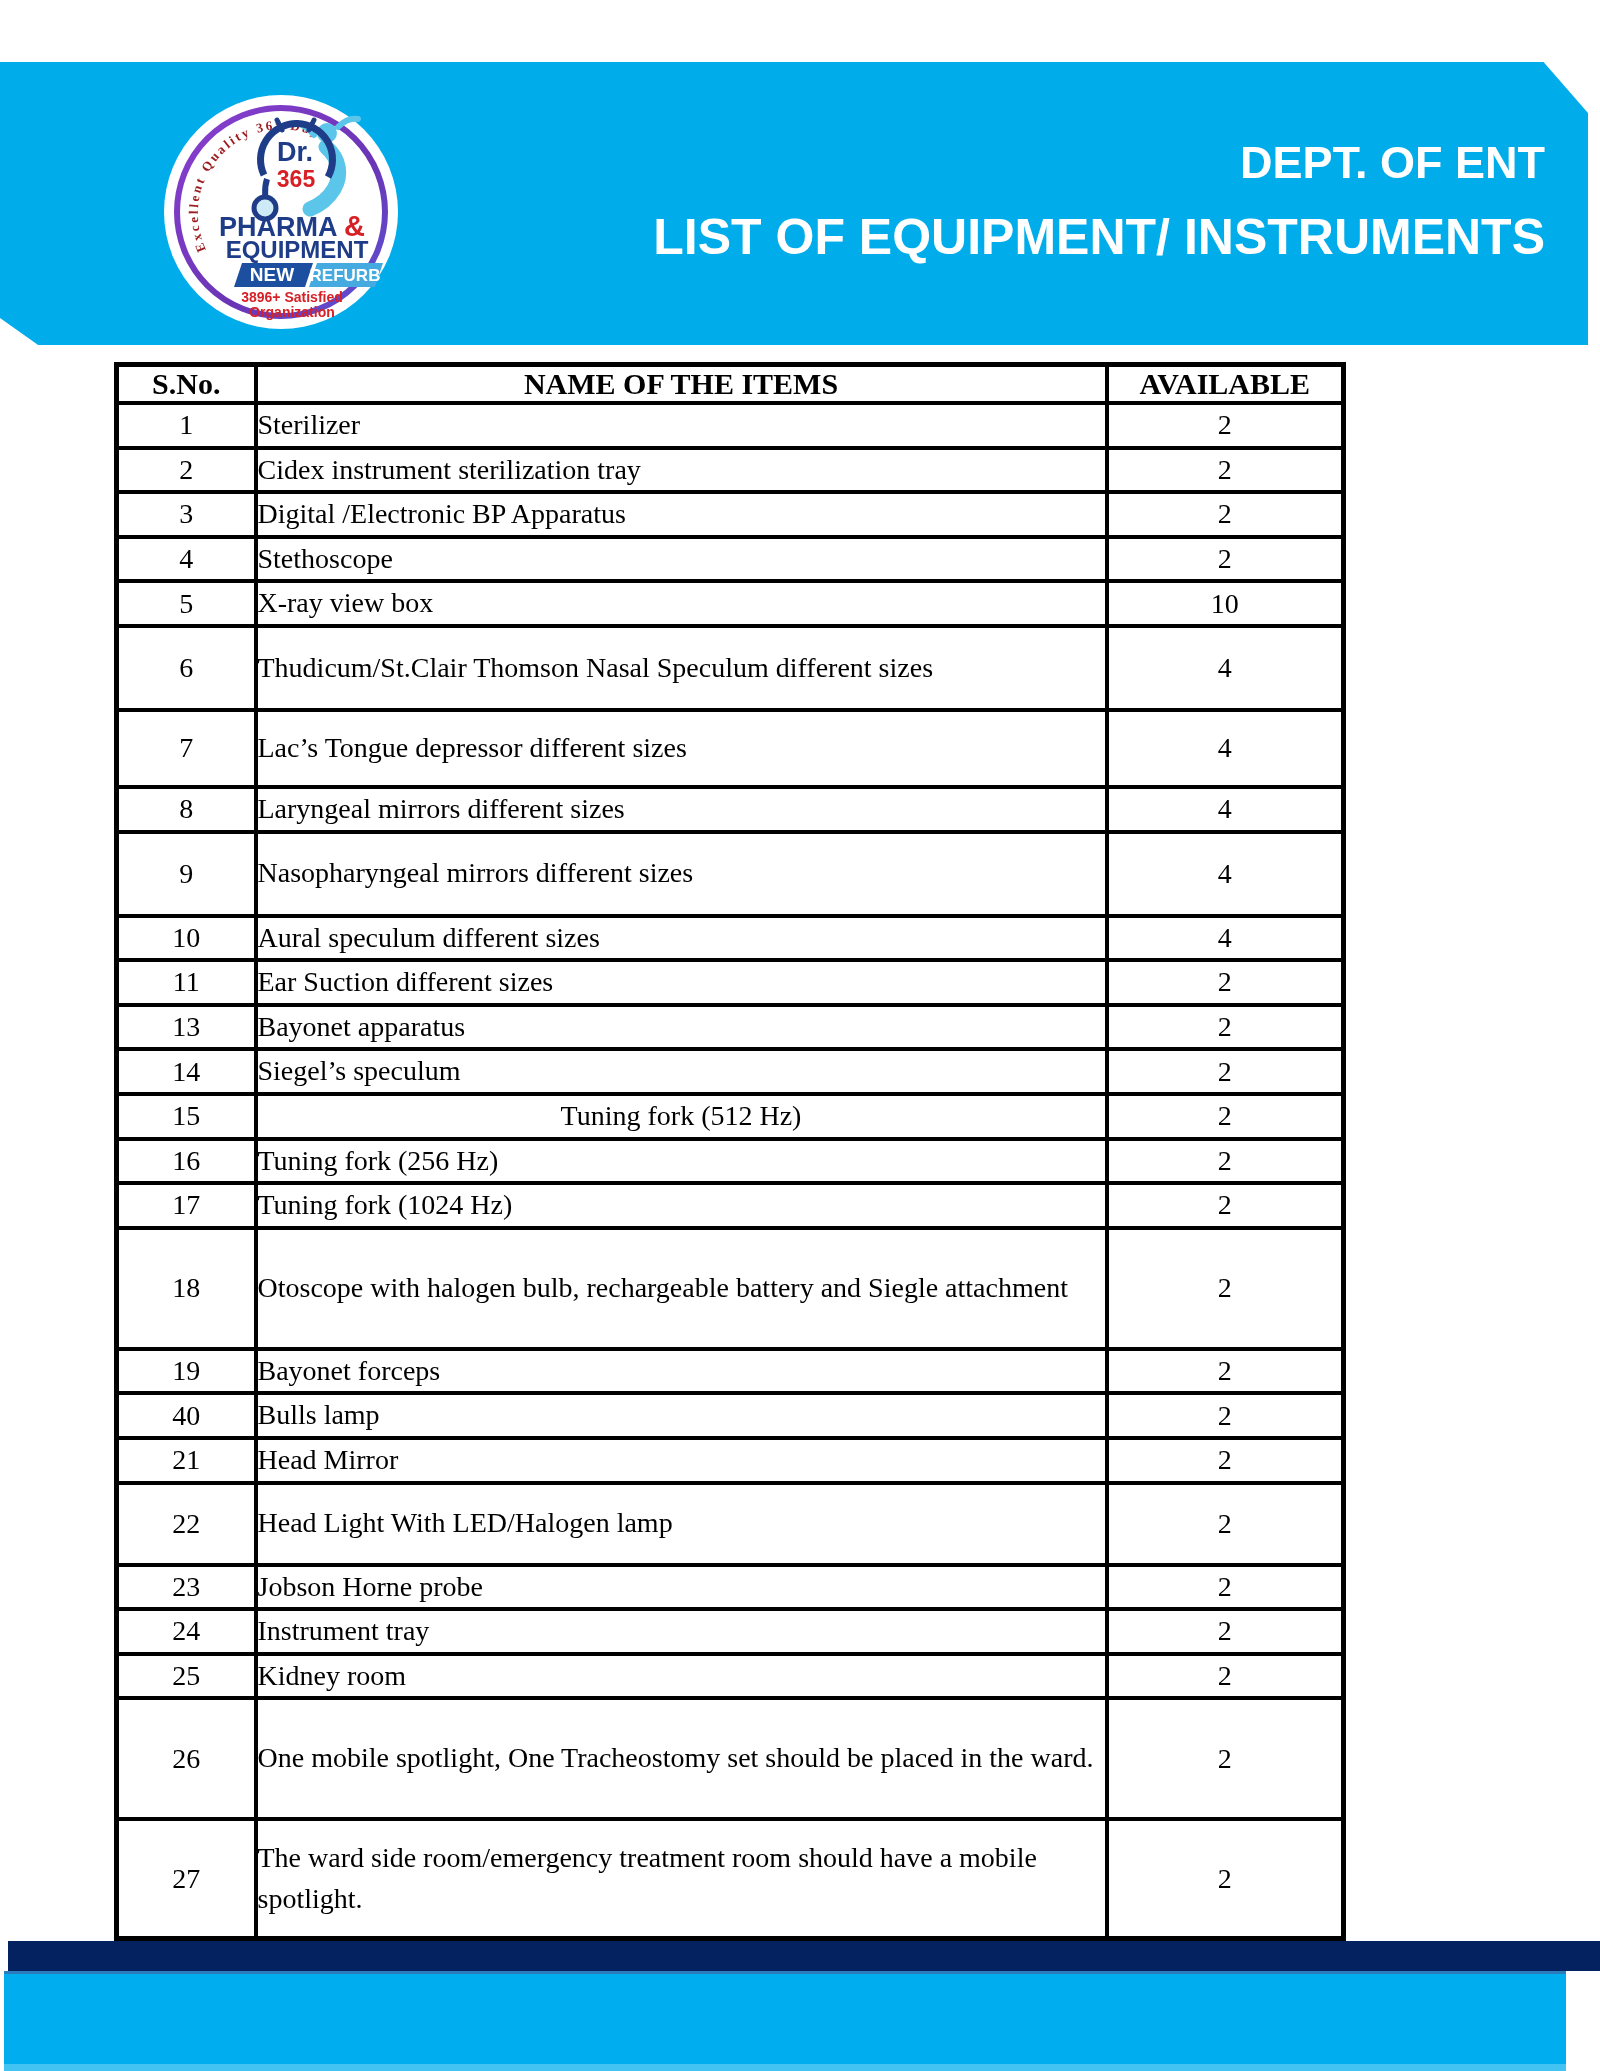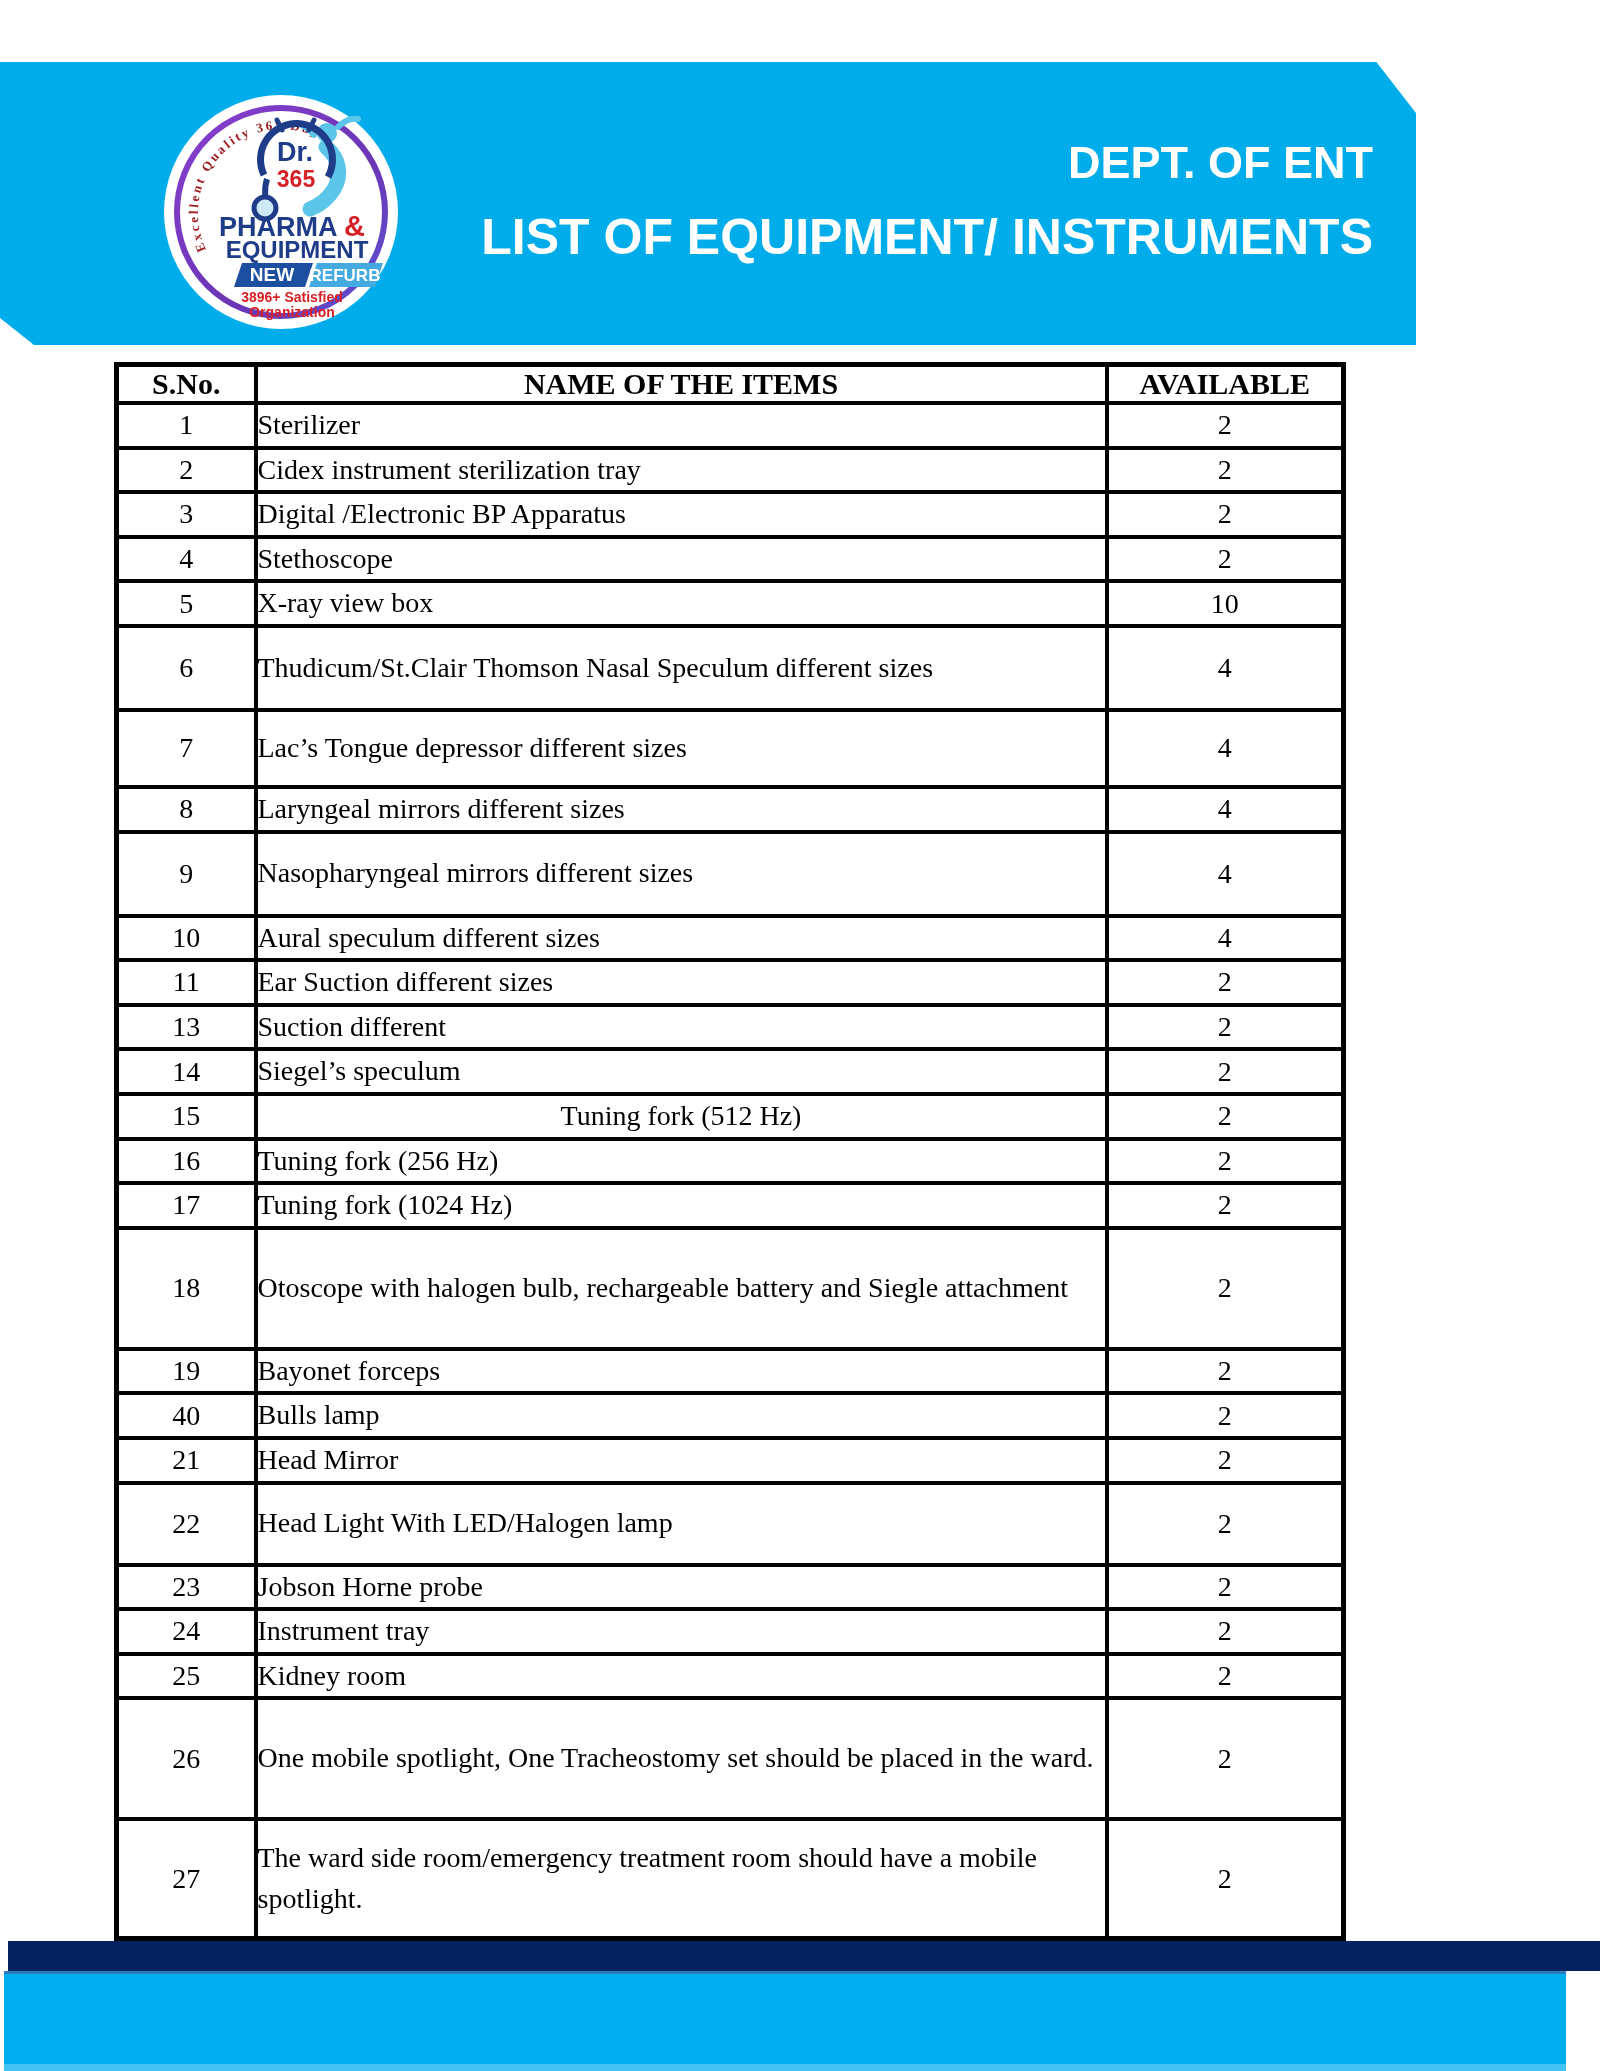--- a/index.html
+++ b/index.html
@@ -1,20 +1,20 @@
 <!DOCTYPE html>
 <html><head>
 <meta charset="utf-8">
 <style>
   html,body{margin:0;padding:0;}
   body{width:1600px;height:2071px;position:relative;background:#ffffff;overflow:hidden;
        font-family:"Liberation Serif","DejaVu Serif",serif;}
 
   
-  .band{position:absolute;left:0;top:62px;width:1416px;height:283px;background:#00ADEA;
+  .band{position:absolute;left:0;top:62px;width:1588px;height:283px;background:#00ADEA;
         clip-path:polygon(0 0, 97.2% 0, 100% 18%, 100% 100%, 2.4% 100%, 0 90.5%);}
   .dept-title{position:absolute;right:43px;top:78px;color:#ffffff;
         font-family:"Liberation Sans","DejaVu Sans",sans-serif;font-weight:700;
         font-size:45px;line-height:1;letter-spacing:0px;}
   .list-title{position:absolute;right:43px;top:150px;color:#ffffff;
         font-family:"Liberation Sans","DejaVu Sans",sans-serif;font-weight:700;
         font-size:50px;line-height:1;}
 
   
   .logo{position:absolute;left:164px;top:95px;width:234px;height:234px;}
@@ -160,21 +160,21 @@
         <td class="name" style="height: 38px;">Aural speculum different sizes</td>
         <td class="avail" style="height: 38px;">4</td>
       </tr>
       <tr>
         <td class="sno" style="height: 38px;">11</td>
         <td class="name" style="height: 38px;">Ear Suction different sizes</td>
         <td class="avail" style="height: 38px;">2</td>
       </tr>
       <tr>
         <td class="sno" style="height: 38px;">13</td>
-        <td class="name" style="height: 38px;">Suction different</td>
+        <td class="name" style="height: 38px;">Bayonet apparatus</td>
         <td class="avail" style="height: 38px;">2</td>
       </tr>
       <tr>
         <td class="sno" style="height: 38px;">14</td>
         <td class="name" style="height: 38px;">Siegel’s speculum</td>
         <td class="avail" style="height: 38px;">2</td>
       </tr>
       <tr>
         <td class="sno" style="height: 38px;">15</td>
         <td class="name" style="height: 38px; text-align: center;">Tuning fork (512 Hz)</td>

